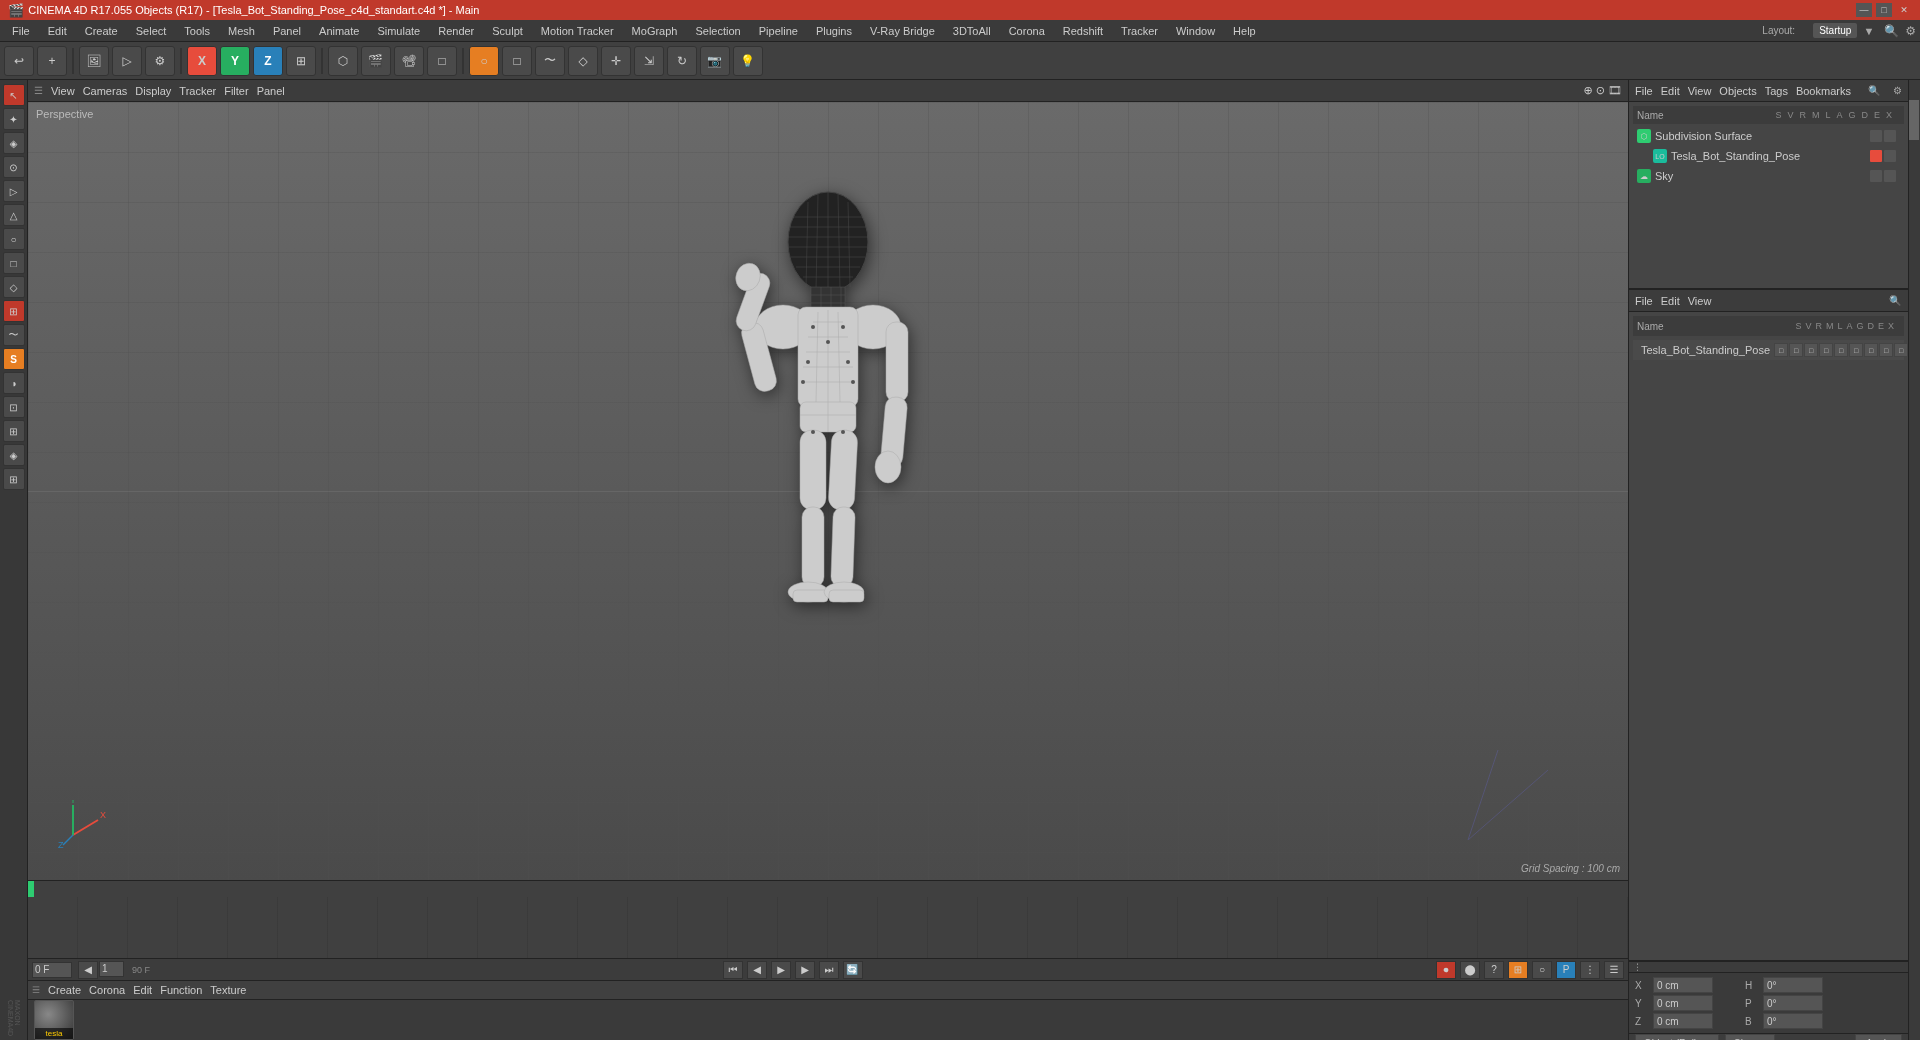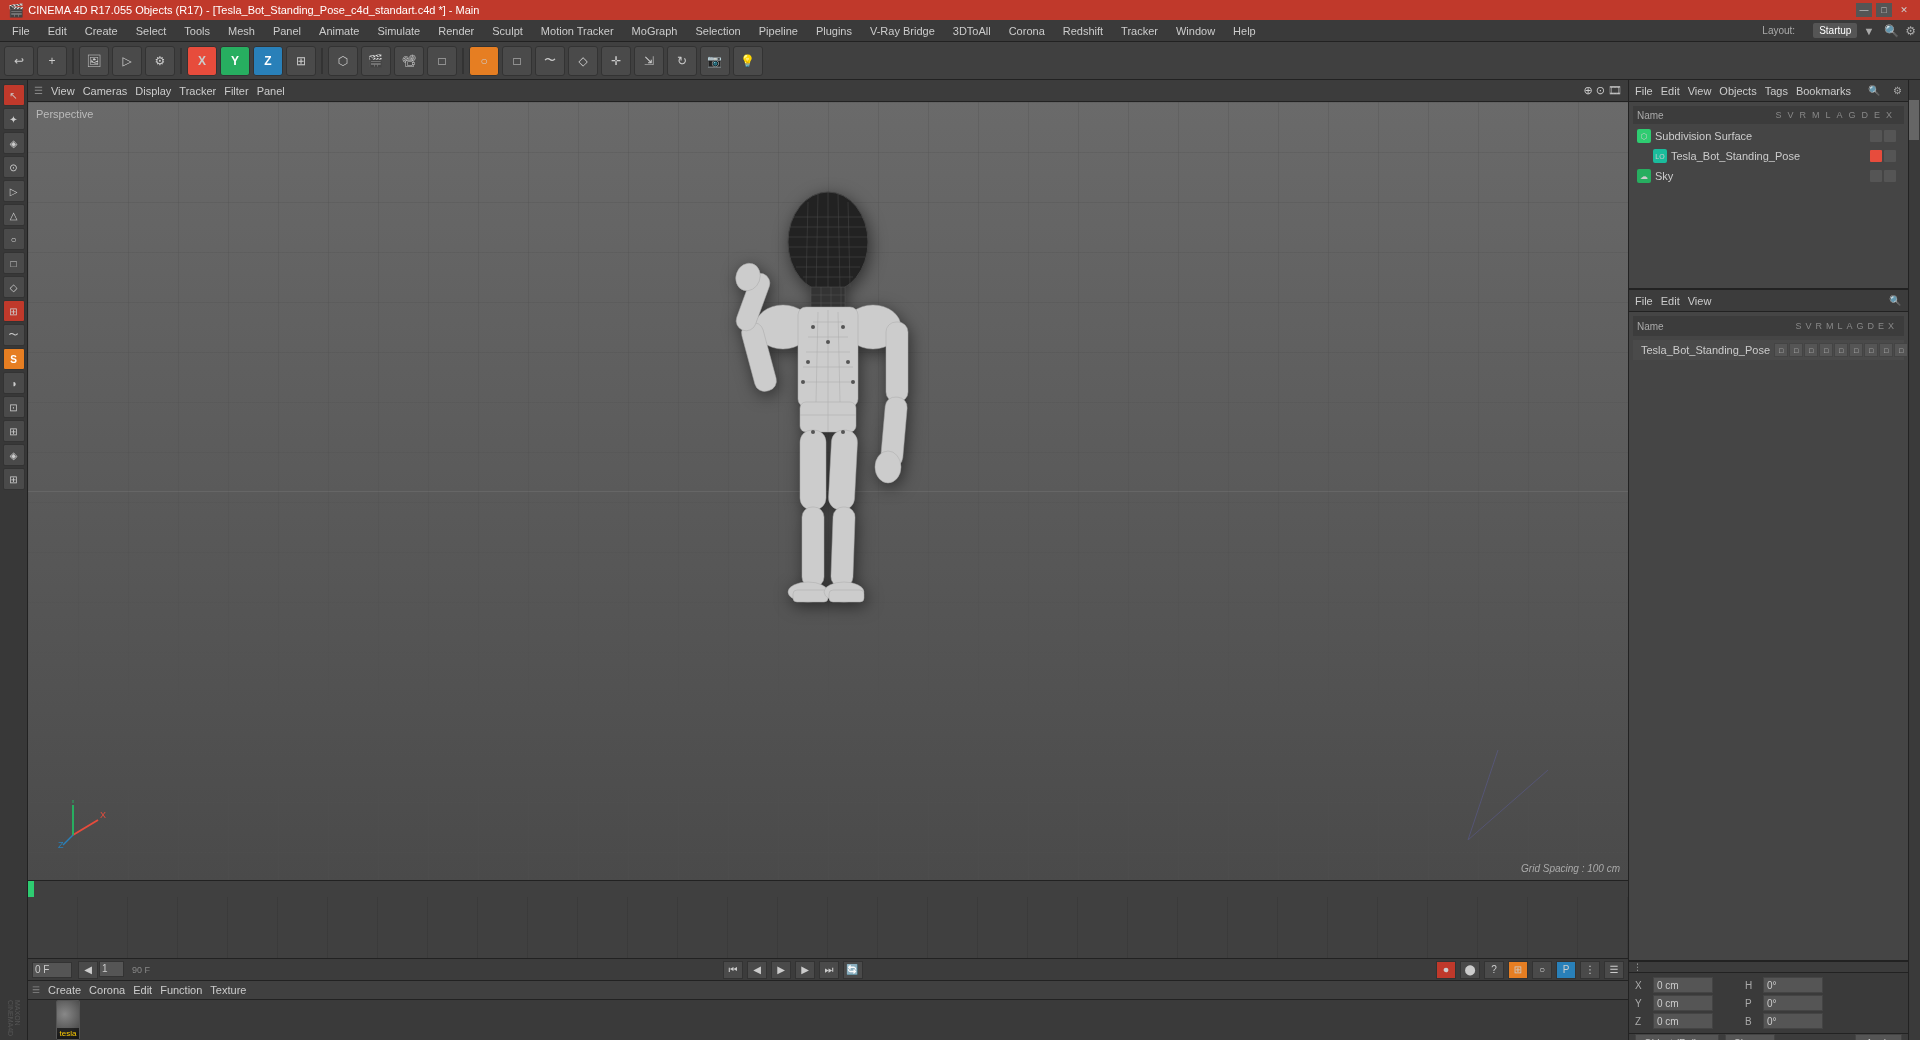--- a/index.html
+++ b/index.html
@@ -273,27 +273,26 @@
 
     #materials-content {
       flex: 1;
       display: flex;
       align-items: center;
       padding: 0 6px;
       gap: 8px;
     }
 
     .material-swatch {
-      width: 24px; height: 40px;
+      width: 40px; height: 40px;
       background: radial-gradient(circle at 35% 35%, #888, #333);
       border: 1px solid #555;
       border-radius: 2px;
       cursor: pointer;
       position: relative;
-      margin-left: 22px;
     }
 
     .material-label {
       position: absolute;
       bottom: 0; left: 0; right: 0;
       background: rgba(0,0,0,0.6);
       color: #ffcc00;
       font-size: 8px;
       text-align: center;
       padding: 1px;

